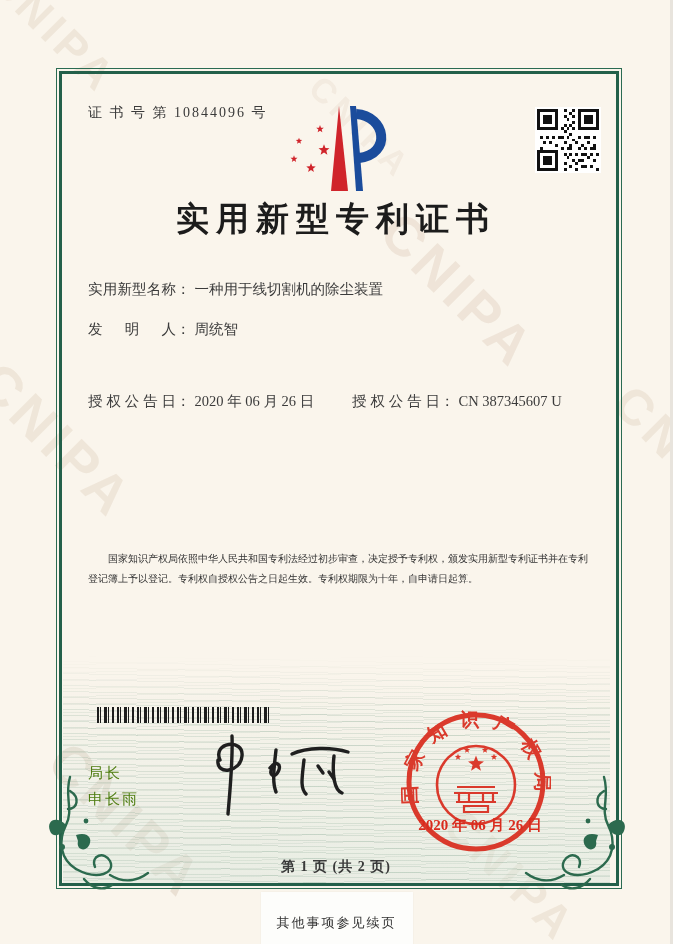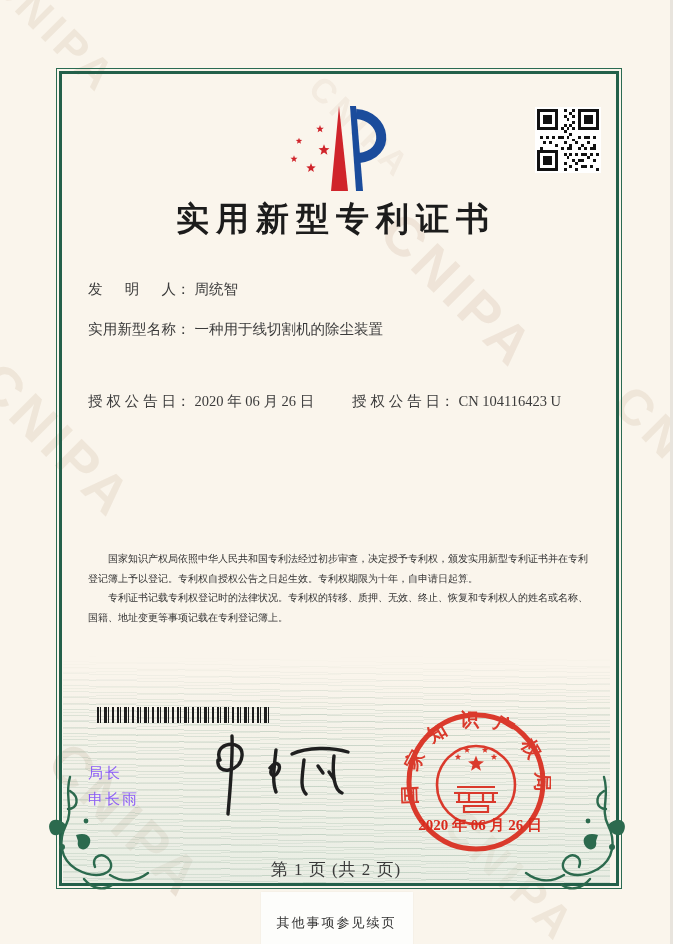--- a/index.html
+++ b/index.html
@@ -80,33 +80,33 @@
       #1d1d1d 0 2px, rgba(0,0,0,0) 2px 3px,
       #1d1d1d 3px 4px, rgba(0,0,0,0) 4px 7px,
       #1d1d1d 7px 10px, rgba(0,0,0,0) 10px 11px,
       #1d1d1d 11px 12px, rgba(0,0,0,0) 12px 15px,
       #1d1d1d 15px 17px, rgba(0,0,0,0) 17px 20px);
   }
 
   .signer{
     position:absolute;left:88px;top:760px;
     font-family:"Liberation Sans", sans-serif;
-    font-size:15px;color:#8b5cf6;letter-spacing:2px;line-height:26px;font-weight:500;
+    font-size:15px;color:#4d7c0f;letter-spacing:2px;line-height:26px;font-weight:500;
   }
   .signature{position:absolute;left:192px;top:730px;}
 
   .seal{position:absolute;left:401px;top:707px;z-index:3;}
   .seal-date{
     position:absolute;left:408px;top:816px;width:144px;z-index:3;
     text-align:center;font-size:15px;font-weight:700;color:#d92b1d;white-space:nowrap;
   }
 
   .page-footer{
     position:absolute;left:59px;top:858px;width:554px;text-align:center;
-    font-size:17px;color:#3a3a3a;letter-spacing:1px;
+    font-size:14px;color:#3a3a3a;letter-spacing:1px;font-weight:bold;
   }
   .note-box{
     position:absolute;left:50%;top:892px;transform:translateX(-50%);
     background:#fdfdfb;padding:22px 16px;
     font-size:13px;color:#333;letter-spacing:2px;box-shadow:0 0 2px rgba(0,0,0,0.05);
   }
 
   .ornament{position:absolute;z-index:2;}
   .orn-left{left:40px;top:775px;}
   .orn-right{left:522px;top:775px;transform:scaleX(-1);}
@@ -128,20 +128,21 @@
 <span class="wm wm-d">CNIPA</span>
 <span class="wm wm-e">CNIPA</span>
 <span class="wm wm-f">CNIPA</span>
 <span class="wm wm-g">CNIPA</span>
 
 <div class="guilloche"></div>
 <div class="frame"></div>
 
 <div class="layer">
 
+  <div class="cert-no">证 书 号 第 10844096 号</div>
 
   <div class="logo">
     <svg width="108" height="96" viewBox="0 0 108 96">
       <g fill="#d0242b">
         <use href="#star" transform="translate(34,27) scale(0.5)"></use>
         <use href="#star" transform="translate(13,39) scale(0.42)"></use>
         <use href="#star" transform="translate(38,48) scale(0.72)"></use>
         <use href="#star" transform="translate(8,57) scale(0.46)"></use>
         <use href="#star" transform="translate(25,66) scale(0.62)"></use>
       </g>
@@ -163,38 +164,37 @@
         <path fill="#fff" d="M1 15h5v5H1z"></path>
         <path fill="#111" d="M2 16h3v3H2z"></path>
       <path fill="#111" d="M9 0h1v1H9zM11 1h1v1h-1zM12 0h1v1h-1zM9 2h1v1H9zM12 2h1v1h-1zM10 3h1v1h-1zM12 4h1v1h-1zM9 5h1v1H9zM11 5h1v1h-1zM8 6h1v1H8zM10 6h1v1h-1zM12 6h1v1h-1zM9 7h1v1H9zM11 8h1v1h-1zM1 9h1v1H1zM3 9h1v1H3zM5 9h1v1H5zM7 9h2v1H7zM10 9h1v1h-1zM12 10h1v1h-1zM14 9h1v1h-1zM16 9h2v1h-2zM19 9h1v1h-1zM2 11h1v1H2zM4 11h1v1H4zM6 12h1v1H6zM9 11h1v1H9zM11 12h1v1h-1zM13 11h1v1h-1zM15 12h1v1h-1zM17 11h1v1h-1zM19 12h1v1h-1zM1 13h1v1H1zM8 13h1v1H8zM10 13h2v1h-2zM14 13h1v1h-1zM16 13h1v1h-1zM18 13h2v1h-2zM9 15h1v1H9zM11 15h1v1h-1zM13 15h1v1h-1zM15 15h2v1h-2zM18 15h1v1h-1zM20 15h1v1h-1zM10 16h1v1h-1zM12 17h1v1h-1zM14 17h2v1h-2zM17 16h1v1h-1zM19 17h1v1h-1zM9 18h1v1H9zM11 19h1v1h-1zM13 18h1v1h-1zM15 19h2v1h-2zM18 19h1v1h-1zM20 20h1v1h-1zM9 20h1v1H9zM13 20h1v1h-1z"></path>
     </svg>
   </div>
 
   <div class="title">实用新型专利证书</div>
 
   <div class="fields">
     <div class="frow">
-      <span class="flabel">发 明 人</span><span class="fcolon">：</span><span>周统智</span>
+      <span class="flabel">实用新型名称</span><span class="fcolon">：</span><span>一种用于线切割机的除尘装置</span>
     </div>
     <div class="frow">
-      <span class="flabel">实用新型名称</span><span class="fcolon">：</span><span>一种用于线切割机的除尘装置</span>
+      <span class="flabel">发 明 人</span><span class="fcolon">：</span><span>周统智</span>
     </div>
     <div class="frow grant-row">
       <span class="grant-a">
         <span class="flabel">授权公告日</span><span class="fcolon">：</span><span>2020 年 06 月 26 日</span>
       </span>
       <span>
-        <span class="flabel">授权公告日</span><span class="fcolon">：</span><span>CN 104116423 U</span>
+        <span class="flabel">授权公告日</span><span class="fcolon">：</span><span>CN 387345607 U</span>
       </span>
     </div>
   </div>
 
   <div class="paras">
     <p>国家知识产权局依照中华人民共和国专利法经过初步审查，决定授予专利权，颁发实用新型专利证书并在专利登记簿上予以登记。专利权自授权公告之日起生效。专利权期限为十年，自申请日起算。</p>
-    <p>专利证书记载专利权登记时的法律状况。专利权的转移、质押、无效、终止、恢复和专利权人的姓名或名称、国籍、地址变更等事项记载在专利登记簿上。</p>
   </div>
 
   <div class="barcode"></div>
 
   <div class="signer">
     <div>局长</div>
     <div>申长雨</div>
   </div>
 
   <div class="signature">

